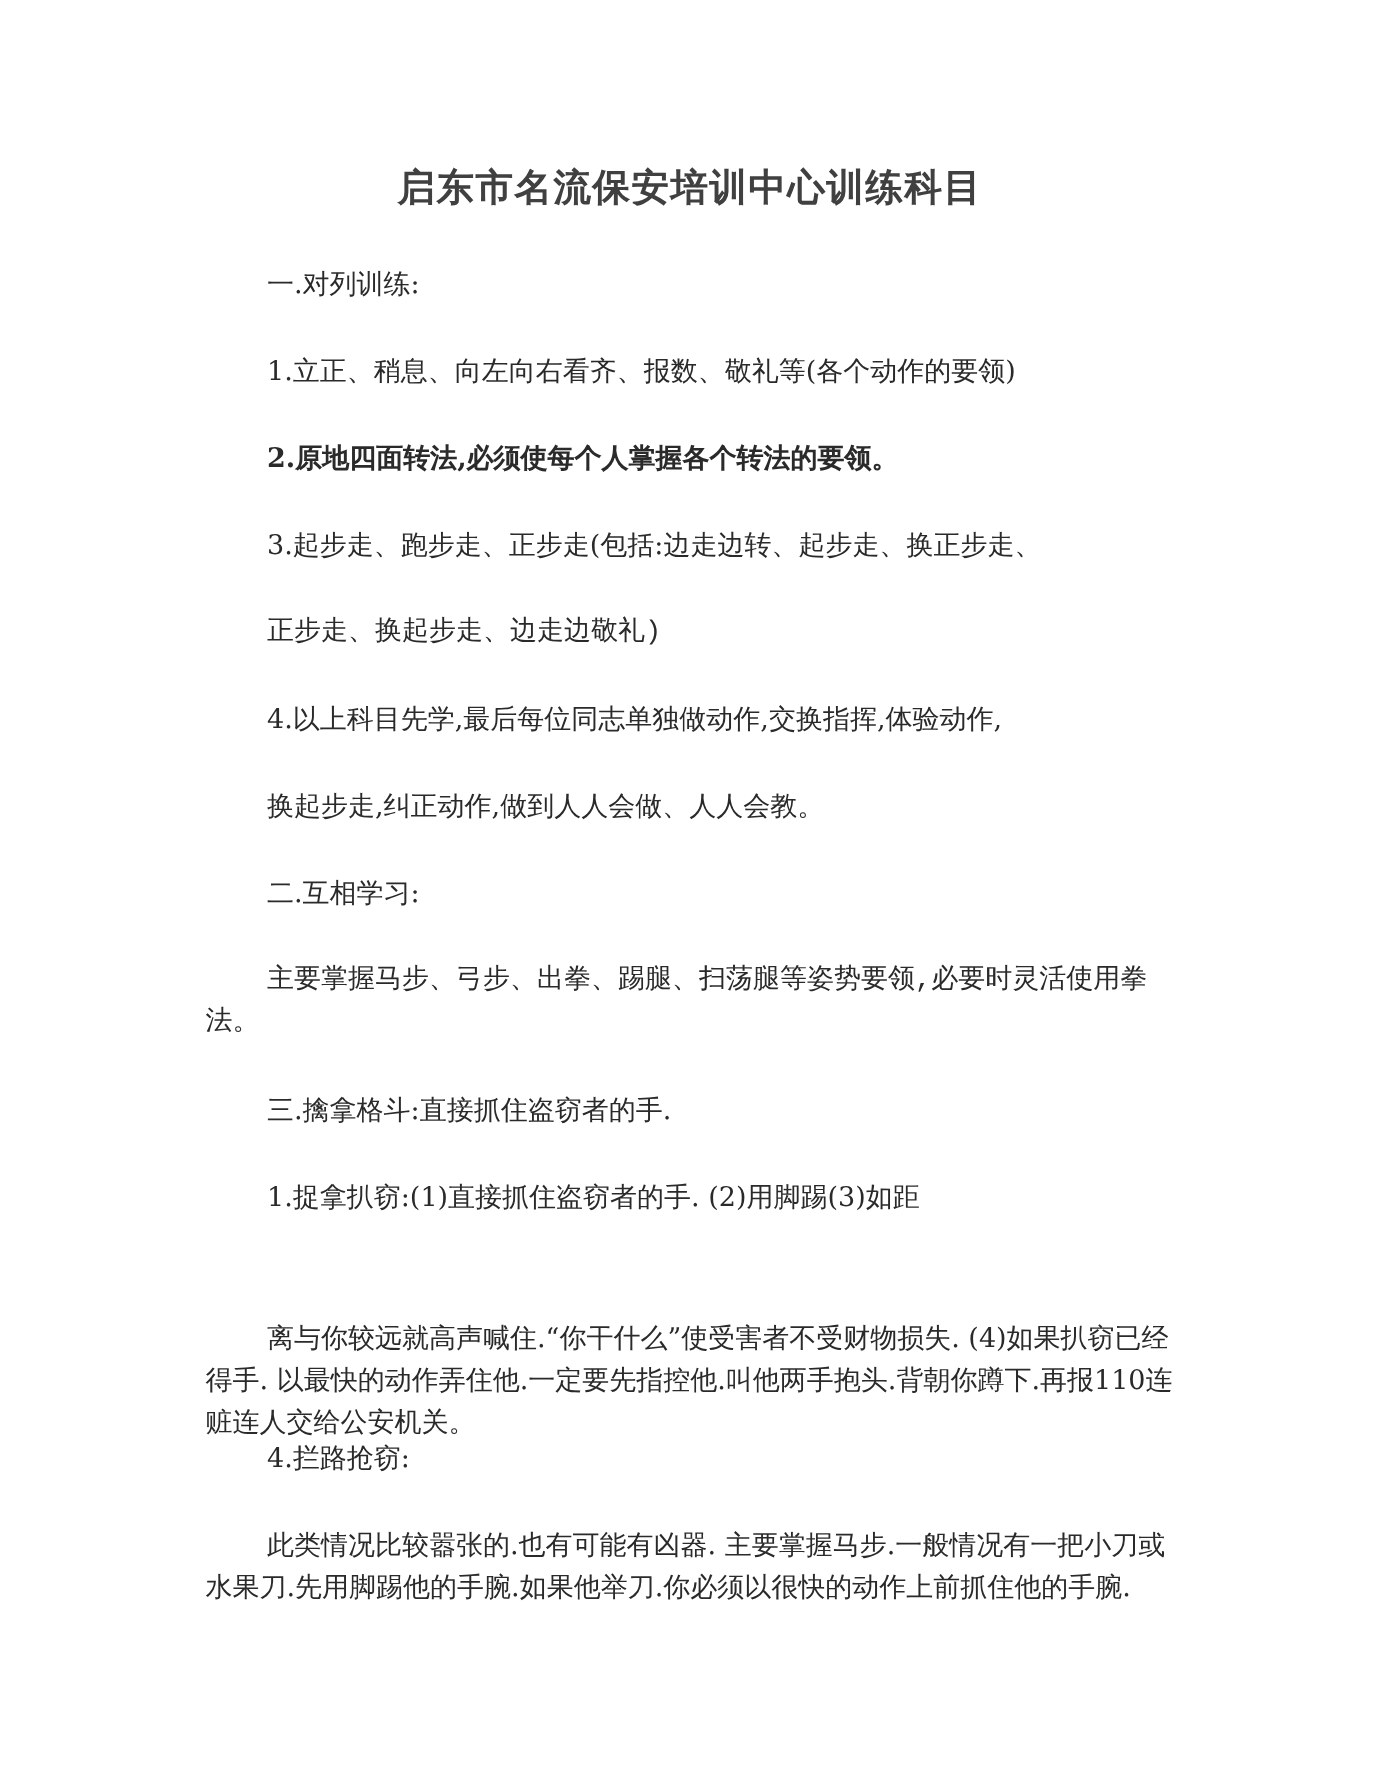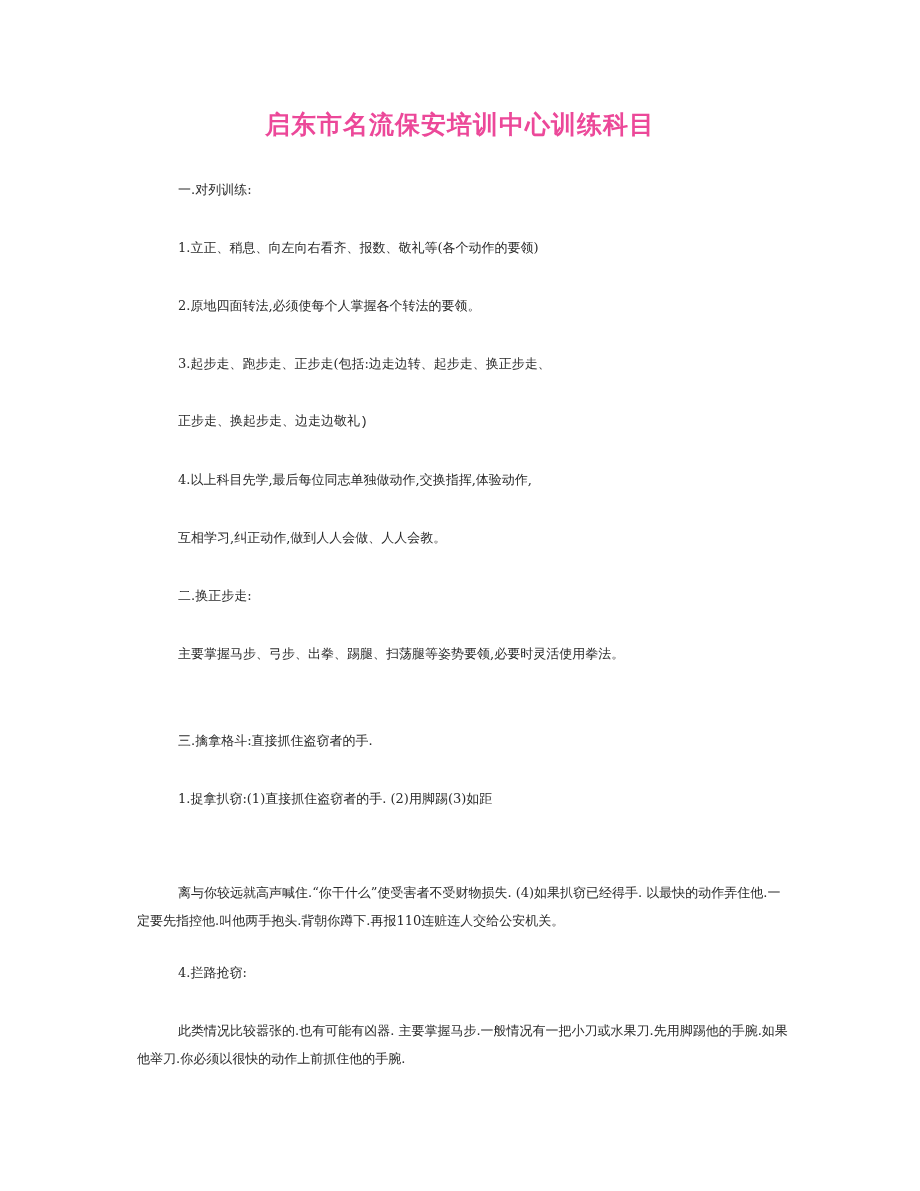--- a/index.html
+++ b/index.html
@@ -1,35 +1,35 @@
 <!DOCTYPE html>
 <html><head>
   <meta charset="utf-8">
   <style>
     html, body { margin: 0; padding: 0; background: #ffffff; }
     body { width: 920px; height: 1191px; position: relative; overflow: hidden;
       font-family: "DejaVu Serif", "Liberation Serif", serif; color: #2a2a2a; }
     .title { position: absolute; top: 108px; left: 0; width: 920px; text-align: center;
-      font-family: "DejaVu Sans", "Liberation Sans", sans-serif; font-size: 25px; font-weight: bold; color: #ec4899; letter-spacing: 1px; }
-    .p { position: absolute; left: 137px; width: 650px; font-size: 13px; line-height: 28px; }
+      font-family: "DejaVu Sans", "Liberation Sans", sans-serif; font-size: 25px; font-weight: bold; color: #404040; letter-spacing: 1px; }
+    .p { position: absolute; left: 137px; width: 650px; font-size: 18px; line-height: 28px; }
     .ind { text-indent: 41px; }
   </style>
 </head>
 <body>
 
 <div>
   <div class="title">启东市名流保安培训中心训练科目</div>
 
   <div class="p ind" style="top:176px;">一.对列训练:</div>
   <div class="p ind" style="top:234px;">1.立正、稍息、向左向右看齐、报数、敬礼等(各个动作的要领)</div>
-  <div class="p ind" style="top:292px;">2.原地四面转法,必须使每个人掌握各个转法的要领。</div>
+  <div class="p ind" style="top:292px;font-weight:bold;">2.原地四面转法,必须使每个人掌握各个转法的要领。</div>
   <div class="p ind" style="top:350px;">3.起步走、跑步走、正步走(包括:边走边转、起步走、换正步走、</div>
   <div class="p ind" style="top:408px;font-family:Liberation Mono, monospace;">正步走、换起步走、边走边敬礼)</div>
   <div class="p ind" style="top:466px;">4.以上科目先学,最后每位同志单独做动作,交换指挥,体验动作,</div>
-  <div class="p ind" style="top:524px;">互相学习,纠正动作,做到人人会做、人人会教。</div>
-  <div class="p ind" style="top:582px;">二.换正步走:</div>
-  <div class="p ind" style="top:640px; width:652px;">主要掌握马步、弓步、出拳、踢腿、扫荡腿等姿势要领,必要时灵活使用拳法。</div>
+  <div class="p ind" style="top:524px;">换起步走,纠正动作,做到人人会做、人人会教。</div>
+  <div class="p ind" style="top:582px;">二.互相学习:</div>
+  <div class="p ind" style="top:640px; width:652px;font-family:Liberation Mono, monospace;">主要掌握马步、弓步、出拳、踢腿、扫荡腿等姿势要领,必要时灵活使用拳法。</div>
   <div class="p ind" style="top:727px;">三.擒拿格斗:直接抓住盗窃者的手.</div>
   <div class="p ind" style="top:785px;">1.捉拿扒窃:(1)直接抓住盗窃者的手. (2)用脚踢(3)如距</div>
   <div class="p ind" style="top:879px; width:652px;">离与你较远就高声喊住.“你干什么”使受害者不受财物损失. (4)如果扒窃已经得手. 以最快的动作弄住他.一定要先指控他.叫他两手抱头.背朝你蹲下.再报110连赃连人交给公安机关。</div>
   <div class="p ind" style="top:959px;">4.拦路抢窃:</div>
   <div class="p ind" style="top:1017px; width:652px;">此类情况比较嚣张的.也有可能有凶器. 主要掌握马步.一般情况有一把小刀或水果刀.先用脚踢他的手腕.如果他举刀.你必须以很快的动作上前抓住他的手腕.</div>
 </div>
 
 </body></html>

